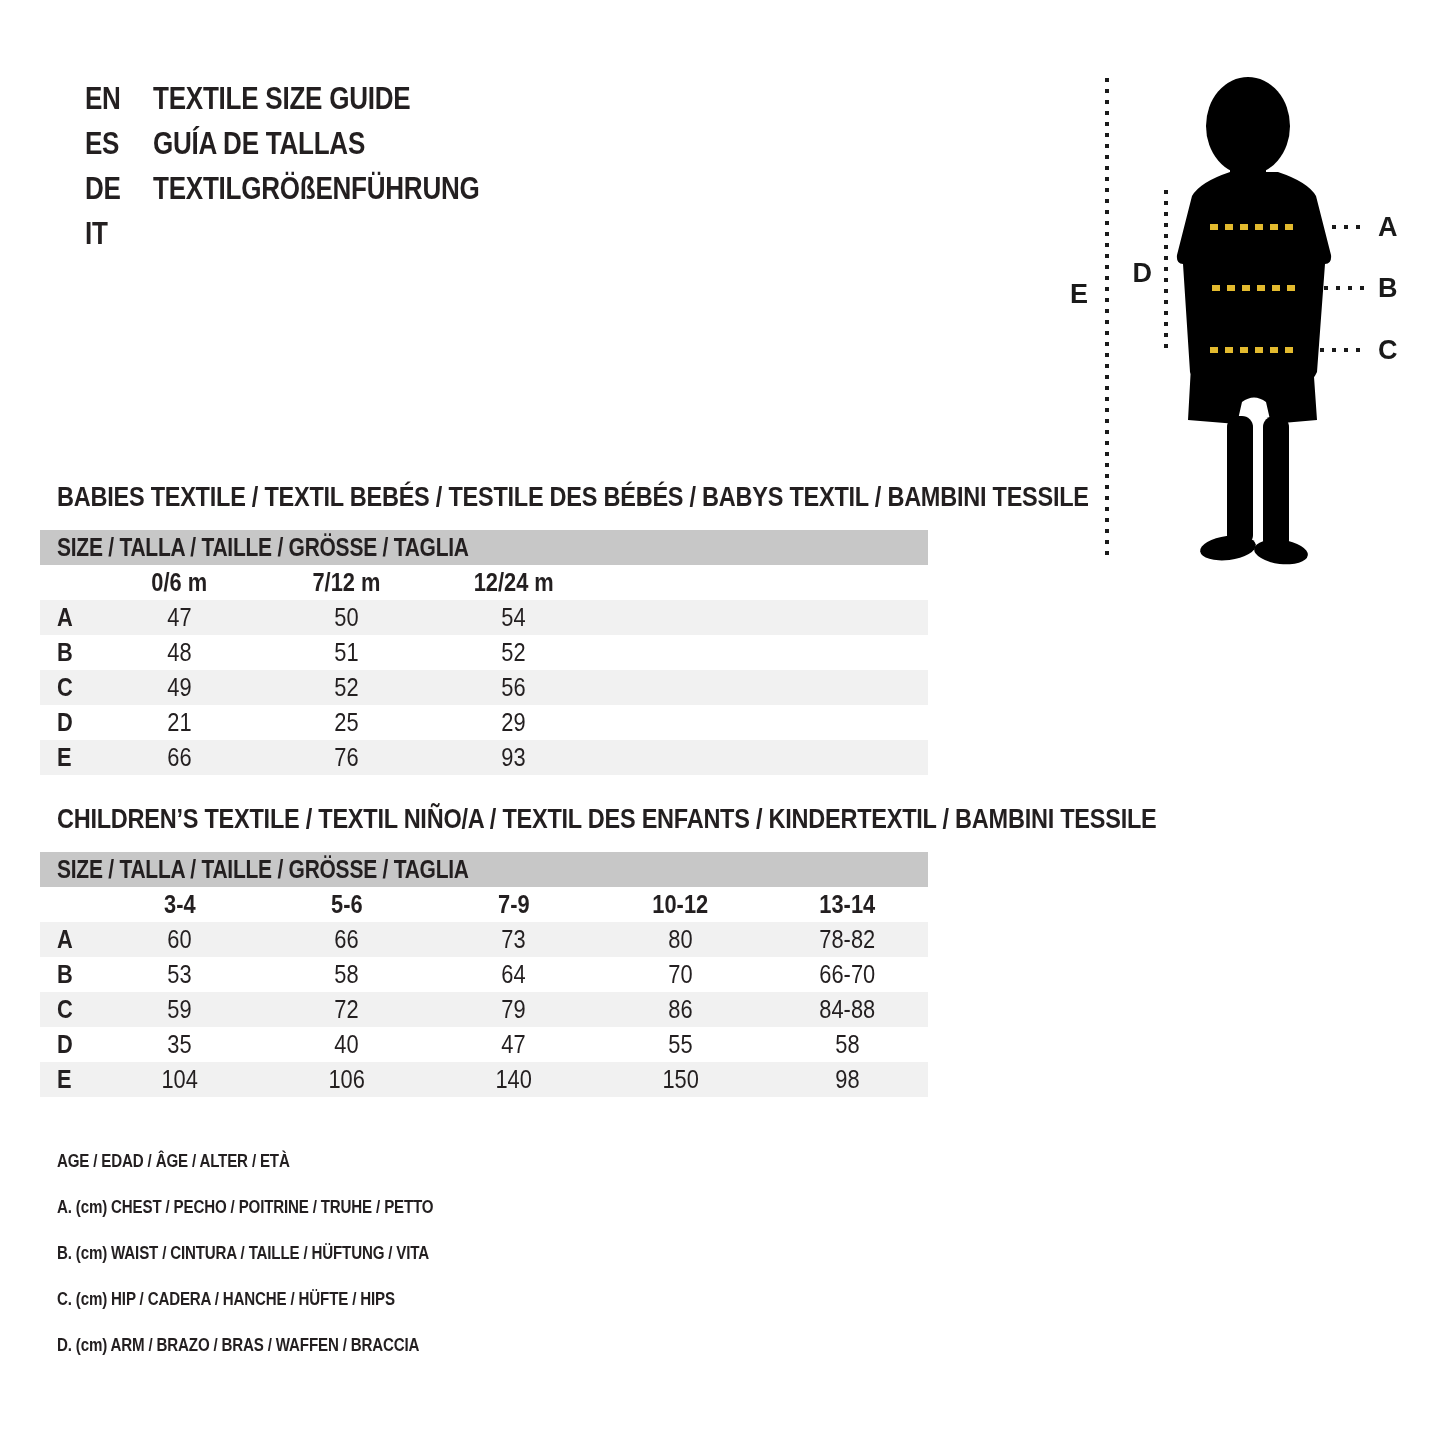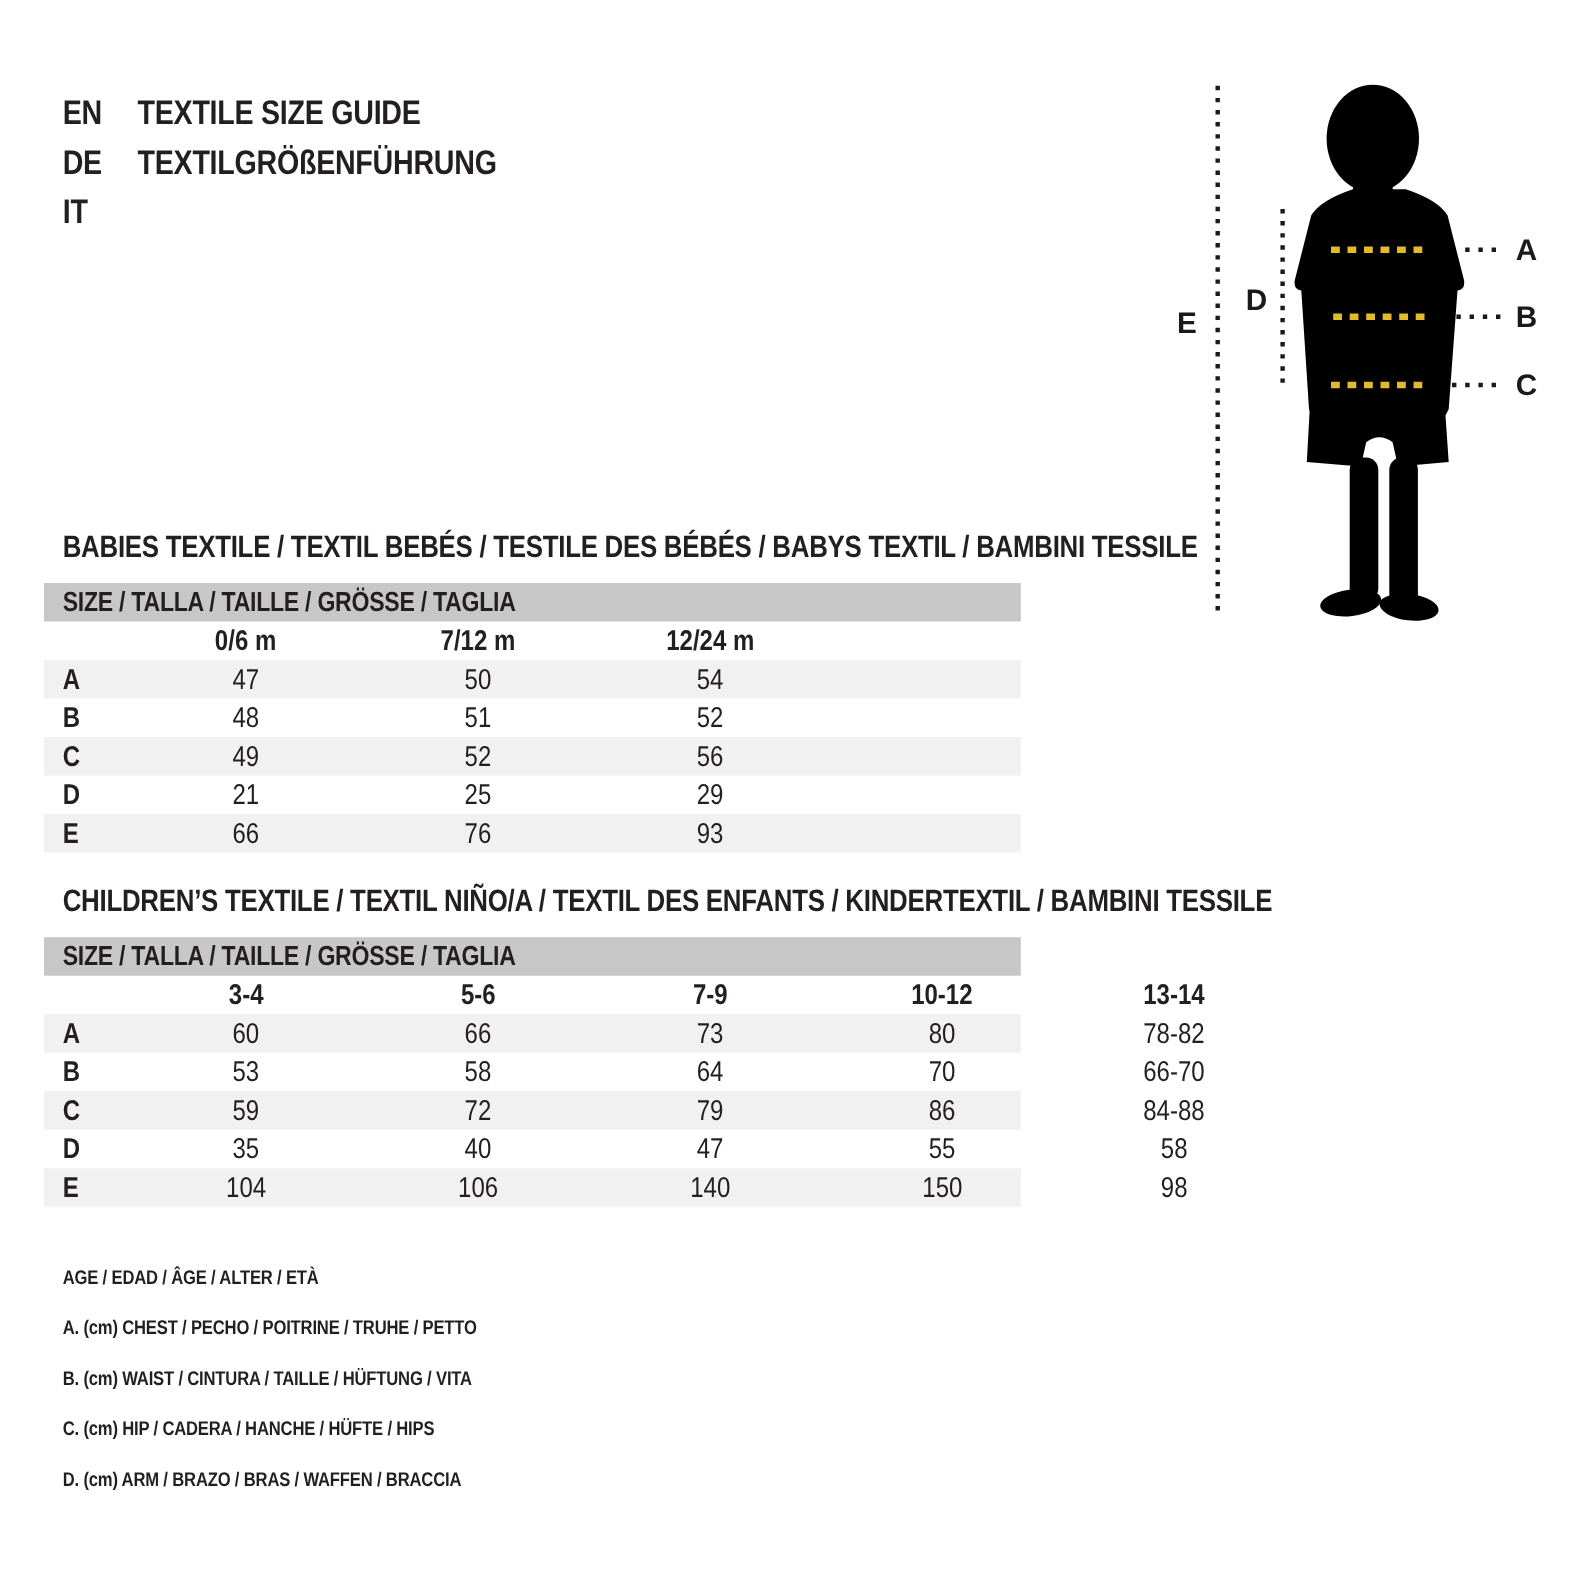--- a/index.html
+++ b/index.html
@@ -10,40 +10,40 @@
     color: #231f20;
     font-family: "Liberation Sans", sans-serif;
     overflow: hidden;
   }
   
   .cx  { display: inline-block; transform: scaleX(0.84); transform-origin: 0 50%; white-space: nowrap; }
   .cxc { display: inline-block; transform: scaleX(0.84); transform-origin: 50% 50%; white-space: nowrap; }
 
   
   .lang-header { position: absolute; left: 57px; top: 76px; }
-  .lang-row { display: flex; height: 45px; align-items: flex-end; font-size: 31px; font-weight: 700; letter-spacing: -0.3px; }
+  .lang-row { display: flex; height: 45px; align-items: center; font-size: 31px; font-weight: 700; letter-spacing: -0.3px; margin-left: 28px; }
   .lang-row .code  { width: 68px; flex: 0 0 68px; }
   .lang-row .ltitle { flex: 1; }
 
   
   .section-title { position: absolute; left: 57px; margin: 0; font-size: 28px; font-weight: 700; letter-spacing: -0.3px; }
   .section-title.babies   { top: 481px; }
   .section-title.children { top: 803px; text-align: center; }
 
   
   .size-table { position: absolute; left: 40px; width: 888px; font-size: 26px; }
   .size-table.babies   { top: 530px; }
   .size-table.children { top: 852px; }
   .thead-bar {
     height: 35px; line-height: 35px;
     background: #c7c7c7;
     padding-left: 17px;
     font-size: 25px; font-weight: 700; letter-spacing: -0.3px;
   }
-  .trow { display: grid; height: 35px; line-height: 35px; align-items: center; gap: 44px; }
+  .trow { display: grid; height: 35px; line-height: 35px; align-items: center; }
   .size-table.babies   .trow { grid-template-columns: 56px 167px 167px 167px 1fr; }
   .size-table.children .trow { grid-template-columns: 56px 167px 167px 167px 167px 167px 1fr; }
   .trow .cell { text-align: center; }
   .trow .cell.label { text-align: left; padding-left: 17px; font-weight: 700; }
   .trow.colhead { font-weight: 600; }
   .trow.stripe { background: #f1f1f1; }
 
   
   .legend { position: absolute; left: 57px; top: 1138px; }
   .legend-line { height: 46px; line-height: 46px; font-size: 18px; font-weight: 600; letter-spacing: -0.2px; }
@@ -55,20 +55,24 @@
 </style>
 </head>
 <body>
 
 <div class="page">
 
   <header class="lang-header">
     <div class="lang-row">
       <span class="code"><span class="cx">EN</span></span>
       <span class="ltitle"><span class="cx">TEXTILE SIZE GUIDE</span></span>
+    </div>
+    <div class="lang-row">
+      <span class="code"><span class="cx">ES</span></span>
+      <span class="ltitle"><span class="cx">GUÍA DE TALLAS</span></span>
     </div>
     <div class="lang-row">
       <span class="code"><span class="cx">DE</span></span>
       <span class="ltitle"><span class="cx">TEXTILGRÖßENFÜHRUNG</span></span>
     </div>
     <div class="lang-row">
       <span class="code"><span class="cx">IT</span></span>
     </div>
   </header>
 

